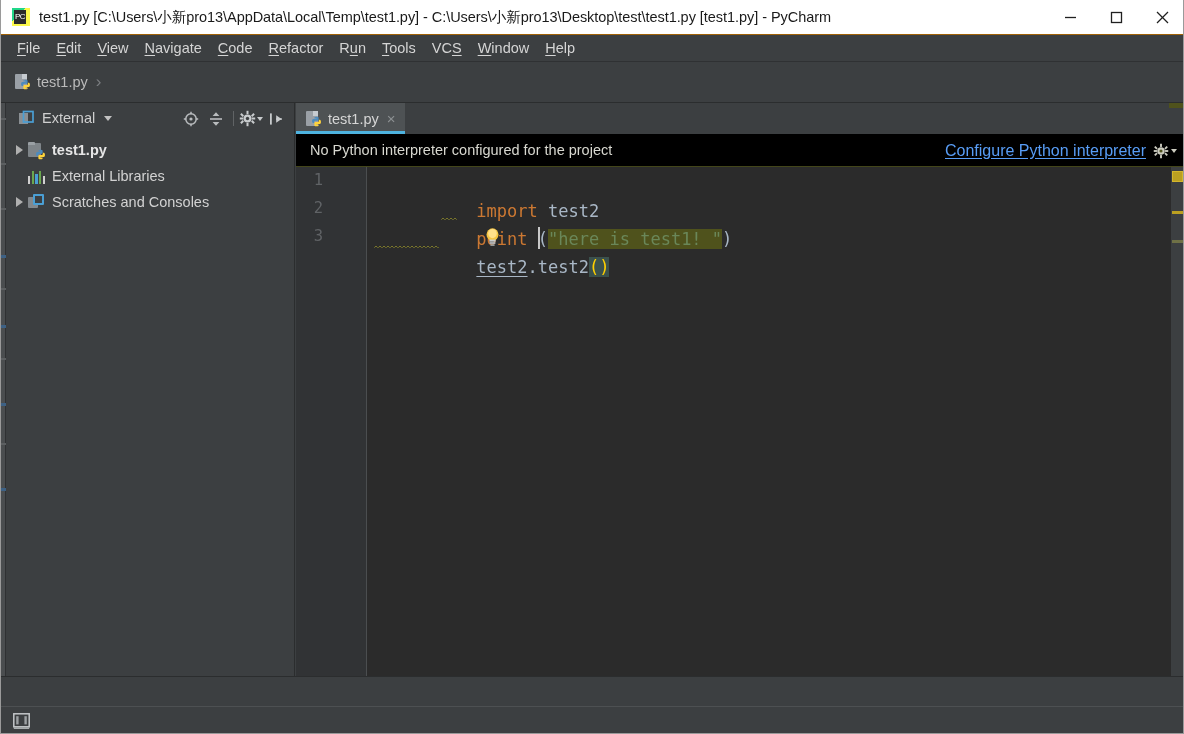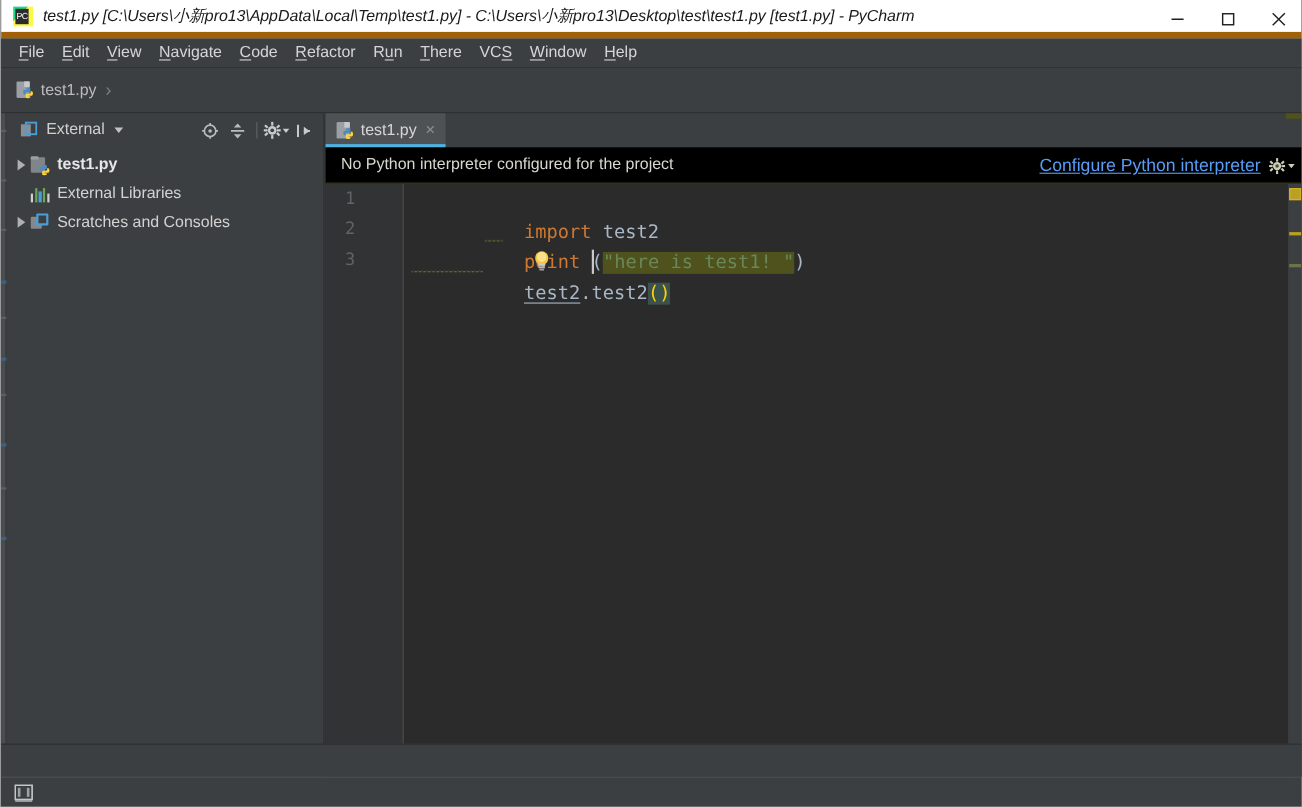--- a/index.html
+++ b/index.html
@@ -18,21 +18,21 @@
     border-top: none;
     overflow: hidden;
   }
 
   
   .titlebar {
     position: absolute; left: 0; top: 0;
     width: 1184px; height: 35px;
     background: #ffffff;
     display: flex; align-items: center;
-    border-bottom: 6px solid #a16207;
+    border-bottom: 1px solid #a16207;
   }
   .title-icon {
     width: 18px; height: 18px; margin-left: 11px; margin-right: 9px;
     position: relative; flex: none;
   }
   .title-icon .sq1 {
     position: absolute; left: 0; top: 0; width: 18px; height: 18px;
     background: linear-gradient(135deg,#21d789 0%,#21d789 38%,#fcf84a 38%,#fcf84a 100%);
   }
   .title-icon .sq2 {
@@ -40,21 +40,20 @@
     background: #2b2b2b;
   }
   .title-icon .pc {
     position: absolute; left: 3px; top: 4px;
     font-size: 8px; color: #fff; font-family: "Liberation Sans", sans-serif;
     letter-spacing: -0.5px; line-height: 10px;
   }
   .title-text {
     font-size: 14.5px; color: #1a1a1a; white-space: nowrap;
     letter-spacing: -0.05px;
-    font-style: italic;
   }
   .wincontrols {
     position: absolute; right: 0; top: 0; height: 34px;
     display: flex; align-items: center;
   }
   .wbtn {
     width: 46px; height: 34px;
     display: flex; align-items: center; justify-content: center;
   }
   .wbtn svg { display: block; }
@@ -346,21 +345,21 @@
   </div>
 
   <div class="menubar">
     <div class="menuitem"><span></span><u>F</u><span>ile</span></div>
     <div class="menuitem"><span></span><u>E</u><span>dit</span></div>
     <div class="menuitem"><span></span><u>V</u><span>iew</span></div>
     <div class="menuitem"><span></span><u>N</u><span>avigate</span></div>
     <div class="menuitem"><span></span><u>C</u><span>ode</span></div>
     <div class="menuitem"><span></span><u>R</u><span>efactor</span></div>
     <div class="menuitem"><span>R</span><u>u</u><span>n</span></div>
-    <div class="menuitem"><span></span><u>T</u><span>here</span></div>
+    <div class="menuitem"><span></span><u>T</u><span>ools</span></div>
     <div class="menuitem"><span>VC</span><u>S</u><span></span></div>
     <div class="menuitem"><span></span><u>W</u><span>indow</span></div>
     <div class="menuitem"><span></span><u>H</u><span>elp</span></div>
   </div>
 
   <div class="toolbar">
     <div class="breadcrumb">
       <div class="pyfile-icon">
         <div class="doc"></div>
           <div class="fold"></div>

